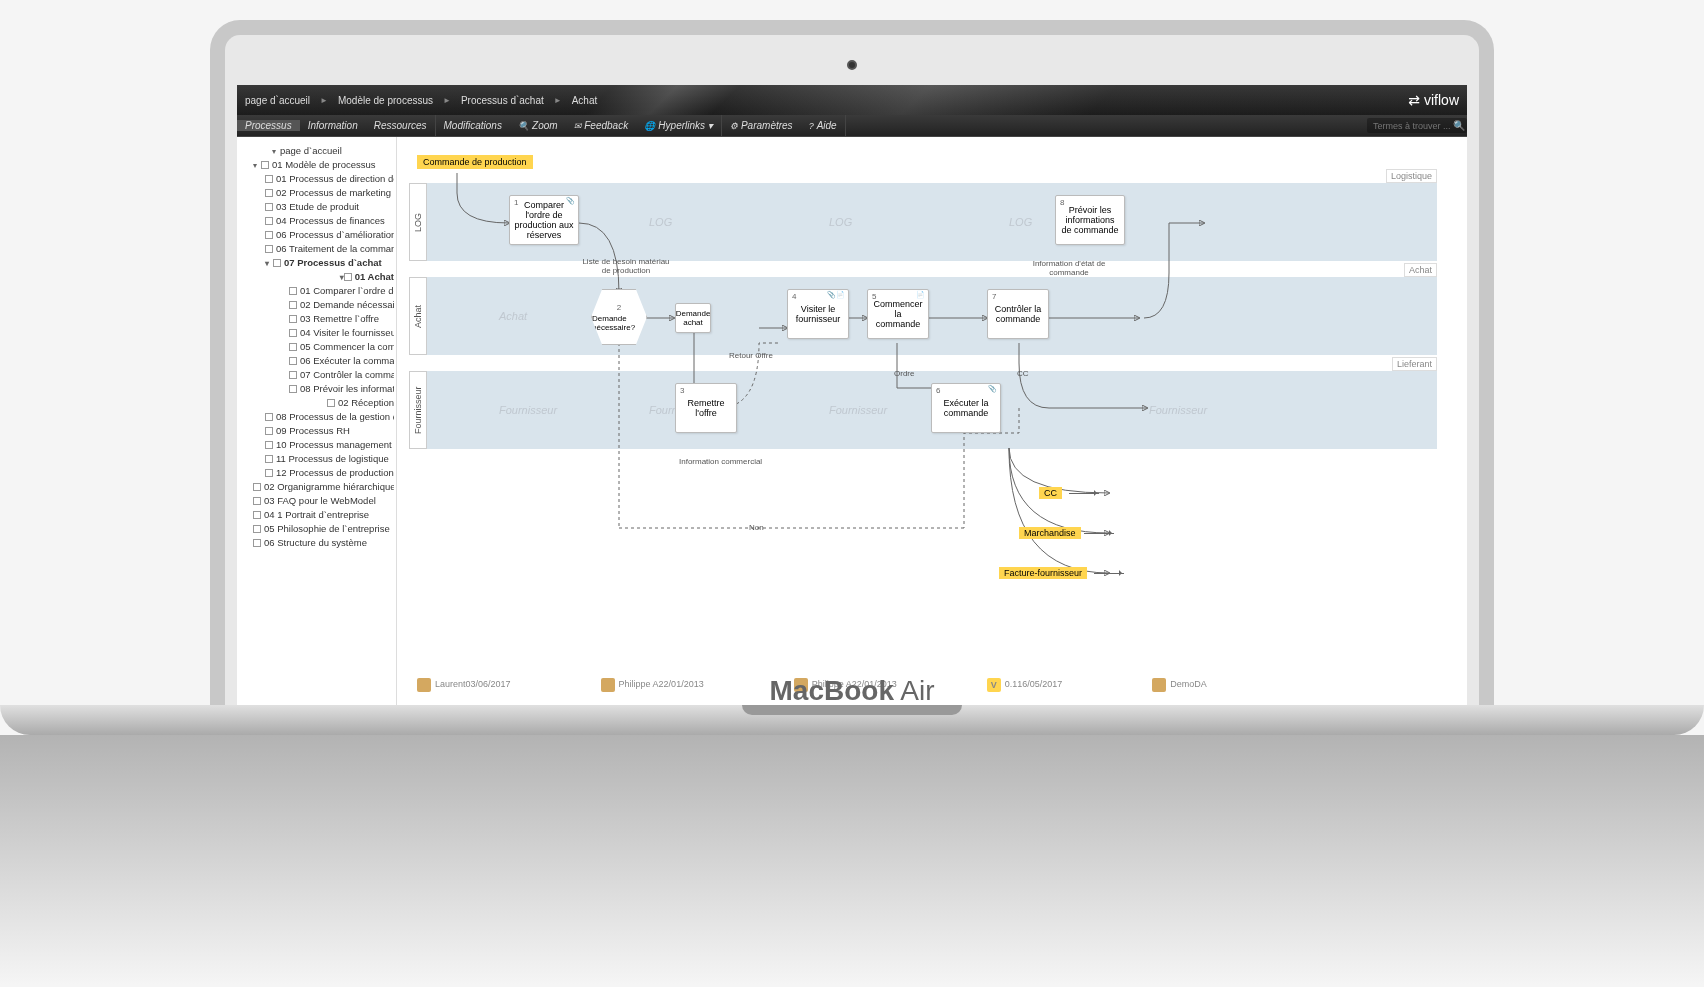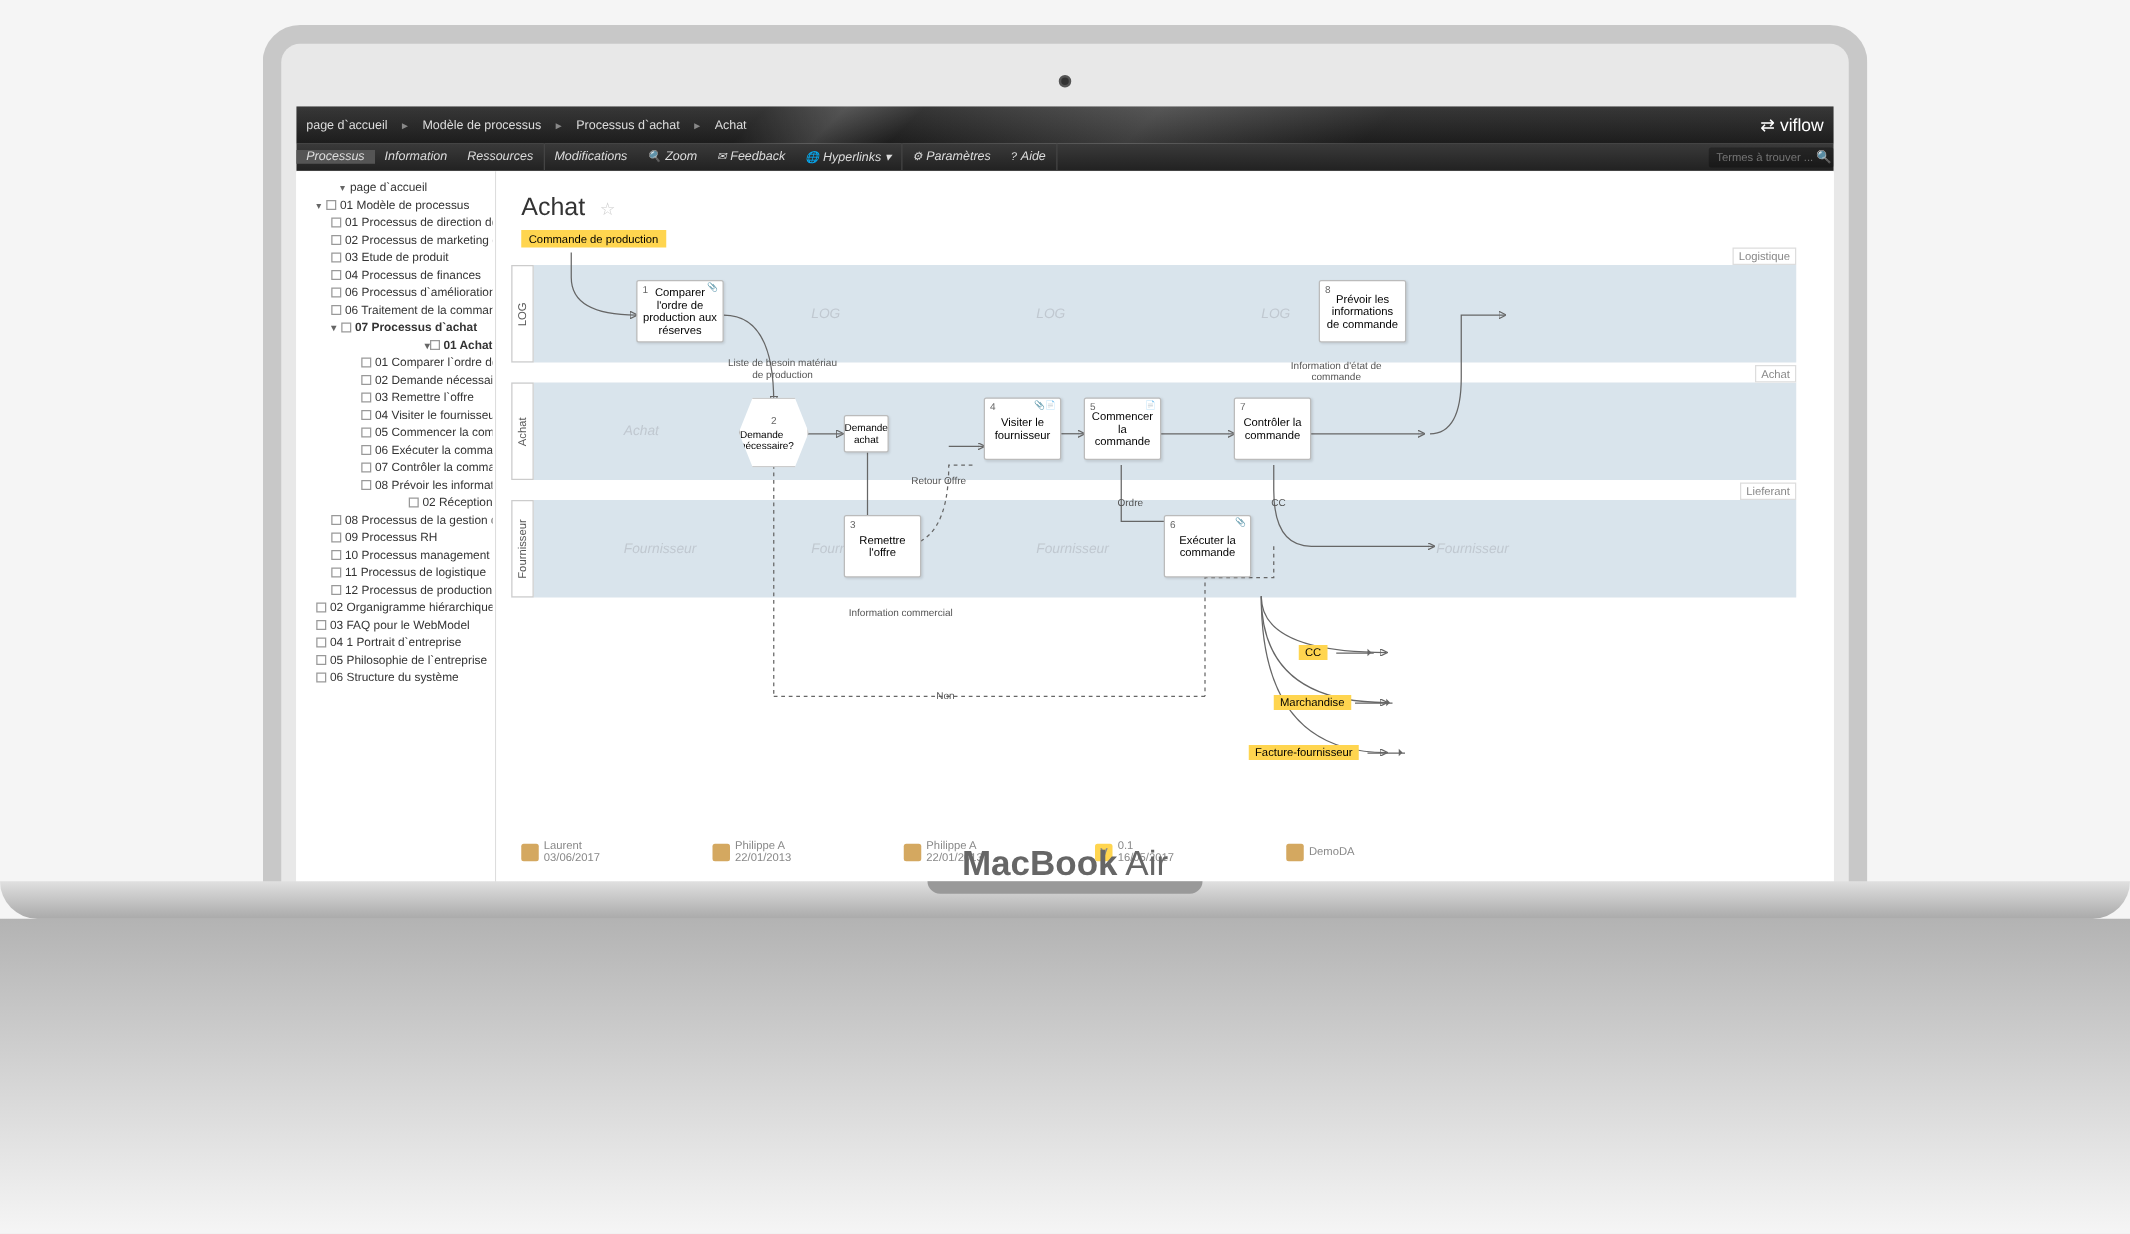--- a/index.html
+++ b/index.html
@@ -75,21 +75,21 @@
 .small-doc { width: 36px; height: 30px; background: #fff; border: 1px solid #bbb; font-size: 8px; }
 
 .edge-label { position: absolute; font-size: 8px; color: #555; text-align: center; }
 .output-pill { position: absolute; background: #ffd54f; padding: 1px 5px; font-size: 9px; }
 .arrow-out { position: absolute; width: 30px; height: 1px; background: #666; }
 .arrow-out::after { content: ""; position: absolute; right: -1px; top: -3px; border: 3px solid transparent; border-left-color: #666; }
 
 .footer-meta { position: absolute; bottom: 28px; left: 20px; right: 20px; display: flex; gap: 90px; font-size: 9px; color: #888; }
 .meta-item { display: flex; align-items: center; gap: 4px; }
 .meta-icon { width: 14px; height: 14px; background: #d4a860; border-radius: 2px; }
-.meta-text { display: flex; flex-direction: column; line-height: 1.1; }
+.meta-text { display: flex; flex-direction: row; line-height: 1.1; }
 
 svg.connectors { position: absolute; top: 0; left: 0; width: 100%; height: 100%; pointer-events: none; }
 svg.connectors line, svg.connectors path { stroke: #666; stroke-width: 1; fill: none; }
 svg.connectors .dashed { stroke-dasharray: 3 3; }
 </style>
 </head>
 <body>
 
 <div class="laptop-frame">
   <div class="camera"></div>
@@ -168,24 +168,20 @@
           <div class="tree-item l1"><span class="ticon-sq"></span><span>06 Structure du système</span></div>
         </div>
         <div class="sidebar-hscroll">
           <span class="arr">‹</span>
           <div class="thumb"></div>
           <span class="arr" style="margin-left:auto">›</span>
         </div>
       </div>
 
       <div class="main">
-        <div class="page-title">
-          <span>Achat</span>
-          <span class="star">☆</span>
-        </div>
         <div class="start-event">Commande de production</div>
 
         <div class="diagram">
 
           <div class="lane lane1">
             <div class="lane-label">LOG</div>
             <div class="lane-bg-label" style="left:240px">LOG</div>
             <div class="lane-bg-label" style="left:420px">LOG</div>
             <div class="lane-bg-label" style="left:600px">LOG</div>
             <div class="lane-top-label" style="top:-14px">Logistique</div>

